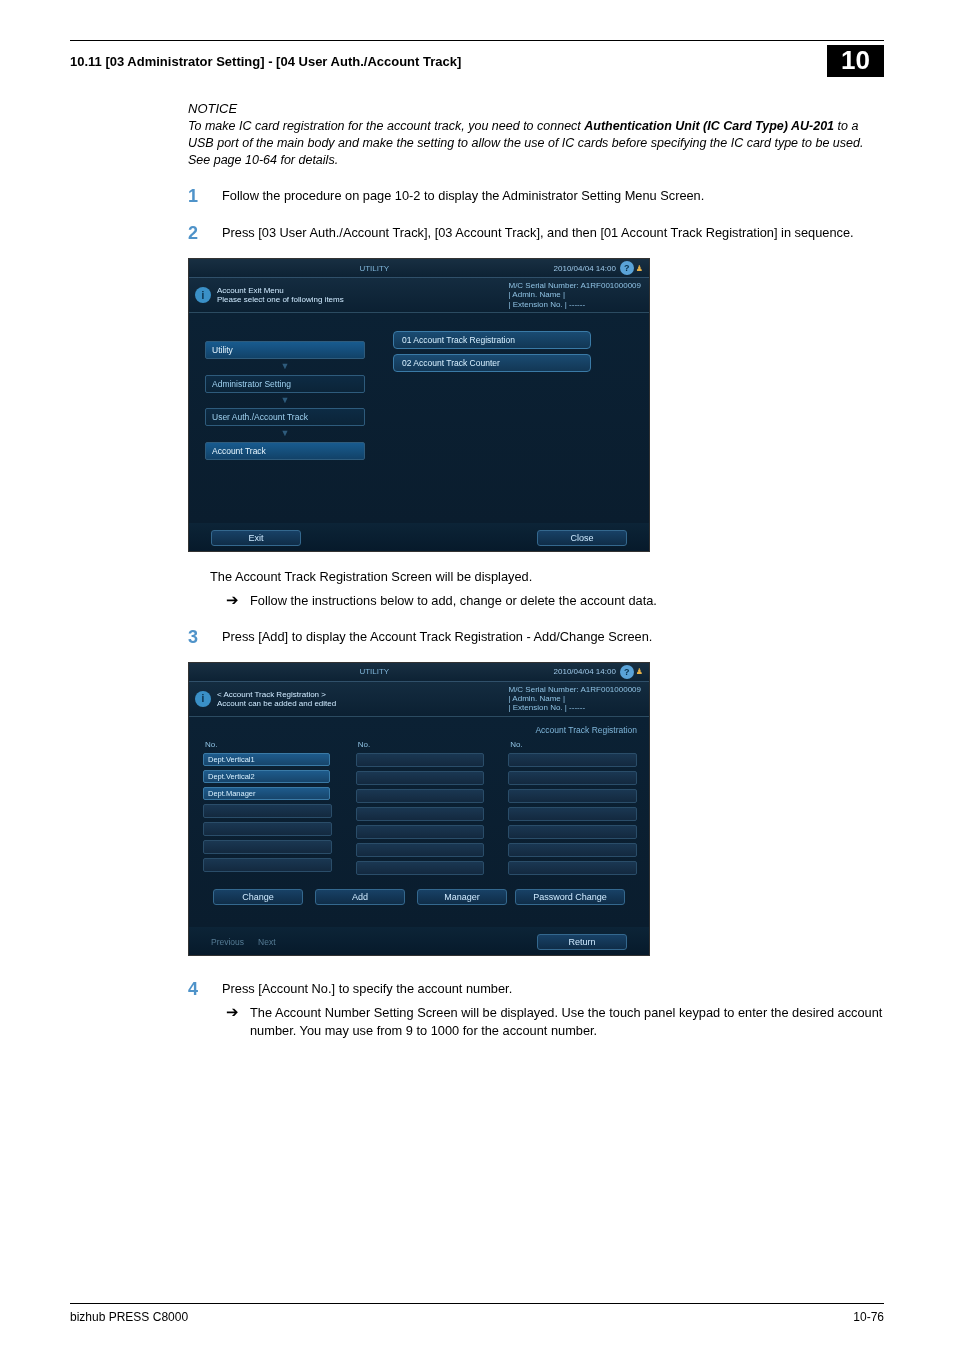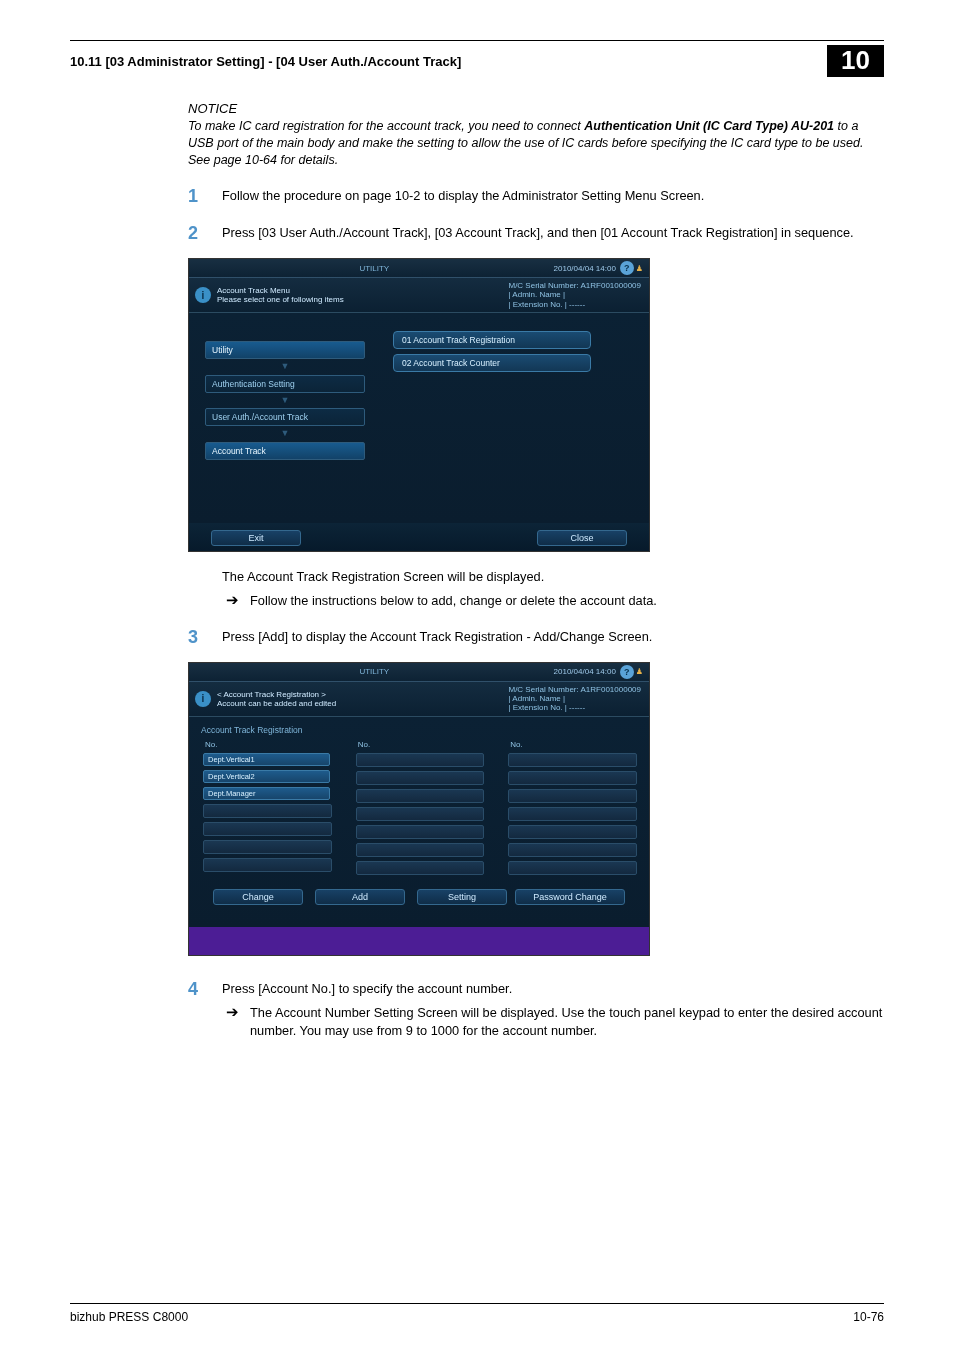--- a/index.html
+++ b/index.html
@@ -187,21 +187,21 @@
   .menu-btn {
     border: 1px solid #3a7aa6;
     background: linear-gradient(#1a4b72,#123755);
     color:#d8f0ff;
     padding: 3px 8px;
     font-size: 8.5px;
     border-radius: 4px;
     width: 180px;
   }
   .ss2-titlebar {
-    text-align:left;
+    text-align:right;
     color:#7fb5d9;
     font-size: 8.5px;
     padding: 2px 0 5px 0;
   }
   .ss2-cols {
     display:flex;
     gap: 26px;
     padding: 0 2px;
   }
   .ss2-col {
@@ -295,53 +295,53 @@
       <div class="ss-topbar">
         <span class="topbar-center">UTILITY</span>
         <span>2010/04/04  14:00</span>
         <span class="qmark">?</span>
         <span class="person">♟</span>
       </div>
       <div class="ss-infobar">
         <div class="ss-info-left">
           <div class="ss-i">i</div>
           <div class="ss-info-texts">
-            <div>Account Track Menu</div>
+            <div>Account Exit Menu</div>
             <div>Please select one of following items</div>
           </div>
         </div>
         <div class="ss-info-right">
           <div>M/C Serial Number:  A1RF001000009</div>
           <div>| Admin. Name  |</div>
           <div>| Extension No. | ------</div>
         </div>
       </div>
       <div class="ss-main">
         <div class="crumb-col">
           <div class="crumb active">Utility</div>
           <div class="arrow-down">▼</div>
-          <div class="crumb">Authentication Setting</div>
+          <div class="crumb">Administrator Setting</div>
           <div class="arrow-down">▼</div>
           <div class="crumb">User Auth./Account Track</div>
           <div class="arrow-down">▼</div>
           <div class="crumb active">Account Track</div>
         </div>
         <div class="menu-col">
           <div class="menu-btn">01 Account Track Registration</div>
           <div class="menu-btn">02 Account Track Counter</div>
         </div>
       </div>
       <div class="ss-footer">
         <div class="ss-btn">Exit</div>
         <div class="ss-btn">Close</div>
       </div>
     </div>
 
     <div style="height:16px;"></div>
-    <div class="step-body" style="margin-left:34px;">The Account Track Registration Screen will be displayed.</div>
+    <div class="step-body" style="margin-left:22px;">The Account Track Registration Screen will be displayed.</div>
     <div class="substep" style="margin-left:34px;">
       <div class="arrow-right">➔</div>
       <div class="step-body">Follow the instructions below to add, change or delete the account data.</div>
     </div>
 
     <div class="step-row">
       <div class="step-num">3</div>
       <div class="step-body">Press [Add] to display the Account Track Registration - Add/Change Screen.</div>
     </div>
 
@@ -397,24 +397,31 @@
             <div class="row-box"></div>
             <div class="row-box"></div>
             <div class="row-box"></div>
             <div class="row-box"></div>
           </div>
         </div>
         <div class="ss2-btnrow">
           <div class="ss2-btnrow-left">
             <div class="ss-btn">Change</div>
             <div class="ss-btn">Add</div>
-            <div class="ss-btn">Setting</div>
+            <div class="ss-btn">Manager</div>
           </div>
           <div class="ss-btn" style="min-width:92px;">Password Change</div>
         </div>
+      </div>
+      <div class="ss-footer">
+        <div class="pager">
+          <span>Previous</span>
+          <span>Next</span>
+        </div>
+        <div class="ss-btn">Return</div>
       </div>
     </div>
 
     <div class="step-row" style="margin-top:24px;">
       <div class="step-num">4</div>
       <div class="step-body" style="width:100%;">
         <div>Press [Account No.] to specify the account number.</div>
         <div class="substep">
           <div class="arrow-right">➔</div>
           <div>The Account Number Setting Screen will be displayed. Use the touch panel keypad to enter the desired account number. You may use from 9 to 1000 for the account number.</div>

